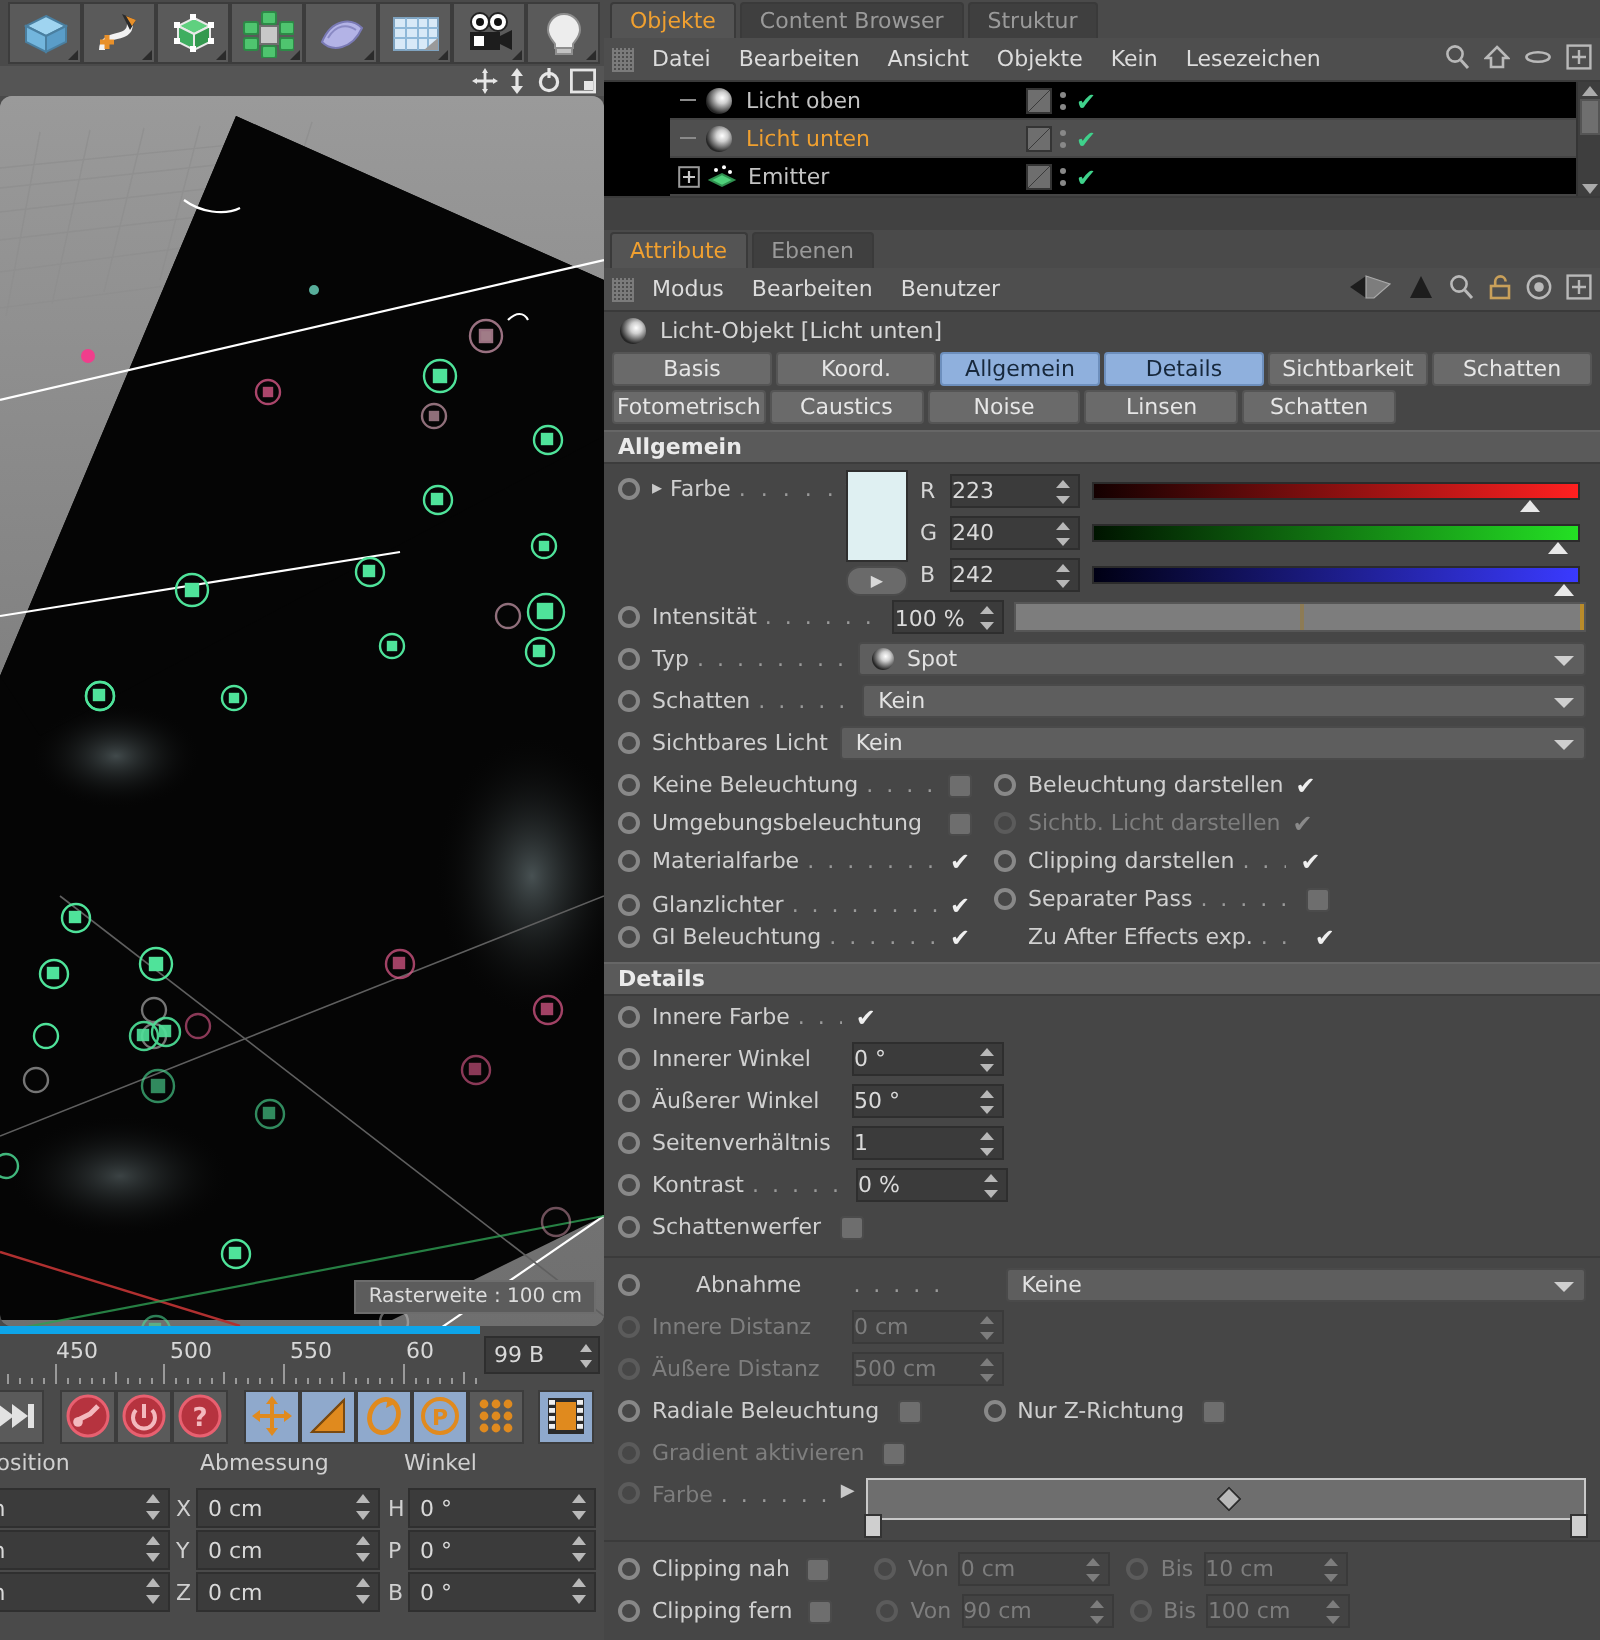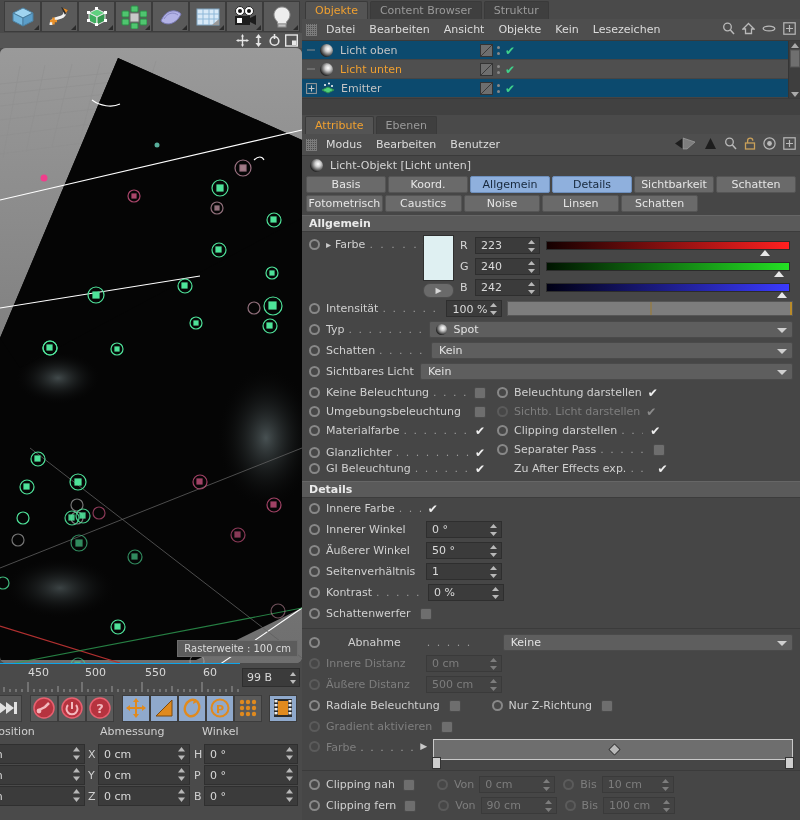--- a/index.html
+++ b/index.html
@@ -29,21 +29,21 @@
   .lgizmo { position:absolute; left:0; top:33px; width:302px; height:15px; background:#555; }
   .lgizmo .gz { position:absolute; top:1px; width:13px; height:13px; }
 
   
   .viewport { position:absolute; left:0; top:48px; width:302px; height:615px; overflow:hidden; background:#7b7b7b;border-radius:6px; }
   .rastertag { position:absolute; right:4px; bottom:6px; background:#5c5c5c;
                color:#dcdcdc; font-size:10px; padding:2px 6px; border:1px solid #6d6d6d; }
 
   
   .ruler { position:absolute; left:0; top:663px; width:240px; height:30px; background:#4a4a4a;
-           border-top:1px solid #0ea5e9; overflow:hidden; }
+           border-top:4px solid #0ea5e9; overflow:hidden; }
   .ruler .lbl { position:absolute; top:2px; font-size:11px; color:#d8d8d8; }
   .frfield { position:absolute; left:242px; top:668px; width:58px; height:19px;
              background:#3b3b3b; border:1px solid #2e2e2e; color:#d9d9d9;
              font-size:11px; padding:2px 4px; display:flex; align-items:center; }
   .spin { position:absolute; right:3px; top:3px; width:6px; height:12px; }
 
   
   .toolrow { position:absolute; left:0; top:693px; width:302px; height:30px; background:#4a4a4a;
              display:flex; align-items:center; }
   .trbtn { width:28px; height:27px; border:1px solid #3c3c3c; background:#5a5a5a;
@@ -69,22 +69,22 @@
   .menubar { height:22px; background:#4e4e4e; display:flex; align-items:center;
              padding-left:4px; border-bottom:1px solid #3a3a3a; position:relative; }
   .menubar .mi { font-size:11px; color:#dcdcdc; margin-right:14px; }
   .grip { width:11px; height:12px; margin-right:9px;
           background-image: repeating-linear-gradient(0deg,#8a8a8a 0 1px,transparent 1px 2px),
                             repeating-linear-gradient(90deg,#8a8a8a 0 1px,transparent 1px 2px);
           opacity:.75; }
   .mb-icons { position:absolute; right:4px; top:3px; display:flex; gap:7px; align-items:center; }
 
   
-  .objtree { height:58px; background:#0c4a6e; position:relative; overflow:hidden;
-             border-bottom:1px solid #3a3a3a; }
+  .objtree { height:58px; background:#000000; position:relative; overflow:hidden;
+             border-bottom:1px solid #3a3a3a;padding-left:33px; }
   .orow { height:19px; display:flex; align-items:center; position:relative;
           border-bottom:1px solid #454545; }
   .orow.alt { background:#4f4f4f; }
   .orow .oname { font-size:11px; color:#c3c3c3; }
   .orow.selected .oname { color:#f0a030; }
   .tagcell { position:absolute; left:178px; top:0; width:60px; height:19px;
              display:flex; align-items:center; gap:4px; }
   .tagbox { width:13px; height:13px; background:linear-gradient(135deg,#6e6e6e 48%,#3a3a3a 50%,#6e6e6e 52%);
             border:1px solid #343434; }
   .dots { width:4px; height:13px; display:flex; flex-direction:column; justify-content:space-around; }
@@ -117,21 +117,21 @@
   .prow { height:21px; display:flex; align-items:center; padding-left:7px; position:relative; }
   .anim { width:11px; height:11px; border-radius:50%; border:2px solid #888;
           background:#474747; margin-right:6px; flex:none; }
   .anim.dim { border-color:#5b5b5b; }
   .plabel { font-size:11px; color:#d0d0d0; white-space:nowrap; }
   .plabel.dim { color:#7e7e7e; }
   .dotfill { flex:1; overflow:hidden; white-space:nowrap; font-size:11px; color:#9a9a9a;
              margin:0 4px; letter-spacing:1.5px; }
 
   .numfield { height:17px; background:#3b3b3b; border:1px solid #2e2e2e; color:#dadada;
-              font-size:11px; display:flex; align-items:center; padding-left:5px; position:relative; }
+              font-size:11px; display:flex; align-items:center; position:relative; }
   .numfield.dim { color:#7d7d7d; background:#434343; border-color:#3a3a3a; }
   .arrows { position:absolute; right:3px; top:2px; width:7px; height:13px; }
 
   .dropdown { height:17px; background:#5e5e5e; border:1px solid #4a4a4a; color:#e2e2e2;
               font-size:11px; display:flex; align-items:center; padding-left:7px;
               position:relative; border-radius:2px; }
   .dd-caret { position:absolute; right:5px; top:6px;
               border-left:5px solid transparent; border-right:5px solid transparent;
               border-top:5px solid #cfcfcf; }
 

